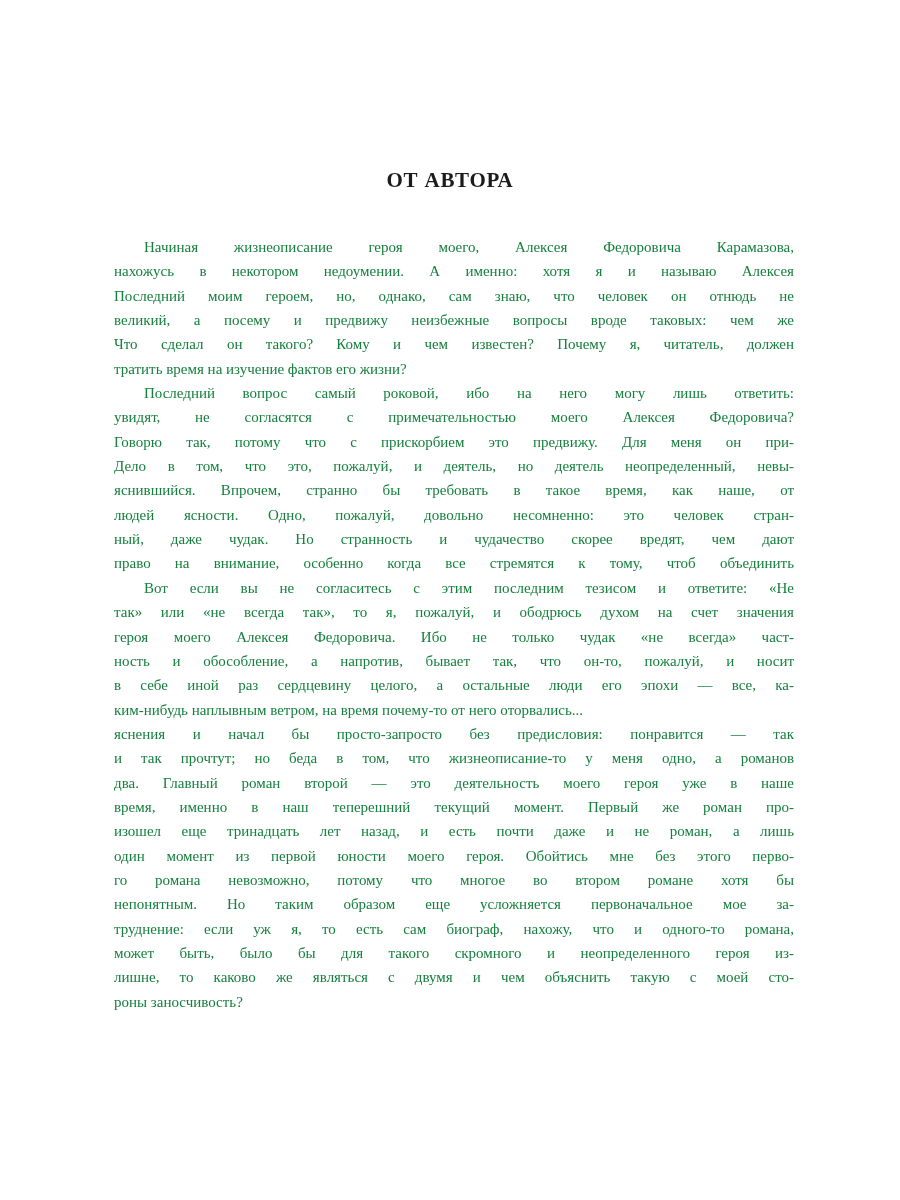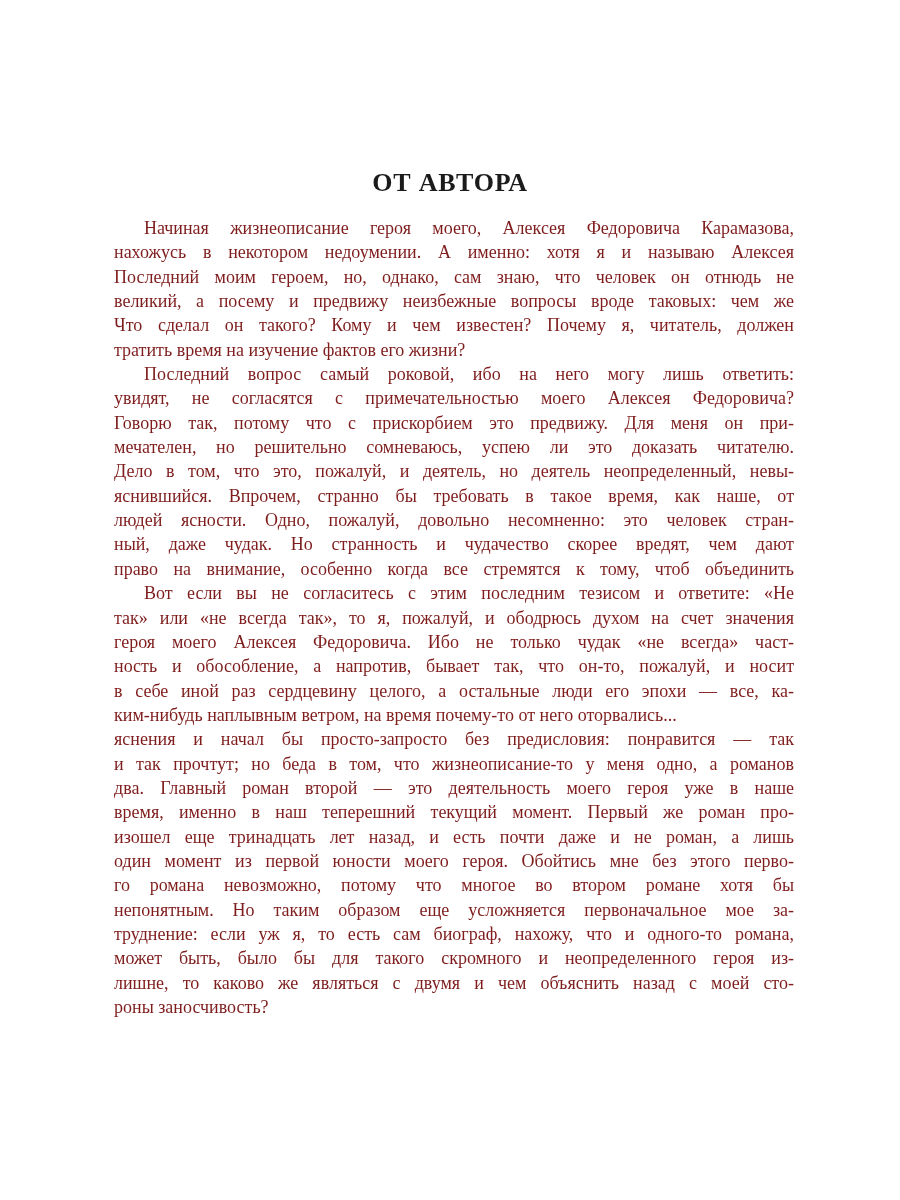--- a/index.html
+++ b/index.html
@@ -20,33 +20,33 @@
     color: #1b1b1b;
     font-family: "Liberation Serif", "DejaVu Serif", serif;
   }
   .title {
     position: absolute;
     top: 168px;
     left: 0;
     width: 100%;
     margin: 0;
     text-align: center;
-    font-size: 26px;
+    font-size: 21px;
     font-weight: 700;
     letter-spacing: 0.8px;
     color: #1b1b1b;
   }
   .body-text {
     position: absolute;
-    top: 216px;
+    top: 235px;
     left: 114px;
     width: 680px;
-    font-size: 18px;
+    font-size: 15px;
     line-height: 24.35px;
-    color: #7f1d1d;
+    color: #15803d;
   }
   .para {
     margin: 0;
     padding: 0;
   }
   .line {
     text-align: justify;
     text-align-last: justify;
     white-space: normal;
   }
@@ -68,21 +68,20 @@
         <div class="line">нахожусь в некотором недоумении. А именно: хотя я и называю Алексея</div>
         <div class="line">Последний моим героем, но, однако, сам знаю, что человек он отнюдь не</div>
         <div class="line">великий, а посему и предвижу неизбежные вопросы вроде таковых: чем же</div>
         <div class="line">Что сделал он такого? Кому и чем известен? Почему я, читатель, должен</div>
         <div class="line last">тратить время на изучение фактов его жизни?</div>
       </div>
       <div class="para">
         <div class="line indent">Последний вопрос самый роковой, ибо на него могу лишь ответить:</div>
         <div class="line">увидят, не согласятся с примечательностью моего Алексея Федоровича?</div>
         <div class="line">Говорю так, потому что с прискорбием это предвижу. Для меня он при-</div>
-        <div class="line">мечателен, но решительно сомневаюсь, успею ли это доказать читателю.</div>
         <div class="line">Дело в том, что это, пожалуй, и деятель, но деятель неопределенный, невы-</div>
         <div class="line">яснившийся. Впрочем, странно бы требовать в такое время, как наше, от</div>
         <div class="line">людей ясности. Одно, пожалуй, довольно несомненно: это человек стран-</div>
         <div class="line">ный, даже чудак. Но странность и чудачество скорее вредят, чем дают</div>
         <div class="line">право на внимание, особенно когда все стремятся к тому, чтоб объединить</div>
       </div>
       <div class="para">
         <div class="line indent">Вот если вы не согласитесь с этим последним тезисом и ответите: «Не</div>
         <div class="line">так» или «не всегда так», то я, пожалуй, и ободрюсь духом на счет значения</div>
         <div class="line">героя моего Алексея Федоровича. Ибо не только чудак «не всегда» част-</div>
@@ -94,17 +93,17 @@
         <div class="line">яснения и начал бы просто-запросто без предисловия: понравится — так</div>
         <div class="line">и так прочтут; но беда в том, что жизнеописание-то у меня одно, а романов</div>
         <div class="line">два. Главный роман второй — это деятельность моего героя уже в наше</div>
         <div class="line">время, именно в наш теперешний текущий момент. Первый же роман про-</div>
         <div class="line">изошел еще тринадцать лет назад, и есть почти даже и не роман, а лишь</div>
         <div class="line">один момент из первой юности моего героя. Обойтись мне без этого перво-</div>
         <div class="line">го романа невозможно, потому что многое во втором романе хотя бы</div>
         <div class="line">непонятным. Но таким образом еще усложняется первоначальное мое за-</div>
         <div class="line">труднение: если уж я, то есть сам биограф, нахожу, что и одного-то романа,</div>
         <div class="line">может быть, было бы для такого скромного и неопределенного героя из-</div>
-        <div class="line">лишне, то каково же являться с двумя и чем объяснить назад с моей сто-</div>
+        <div class="line">лишне, то каково же являться с двумя и чем объяснить такую с моей сто-</div>
         <div class="line last">роны заносчивость?</div>
       </div>
     </div>
 </div>
 
 </body></html>

